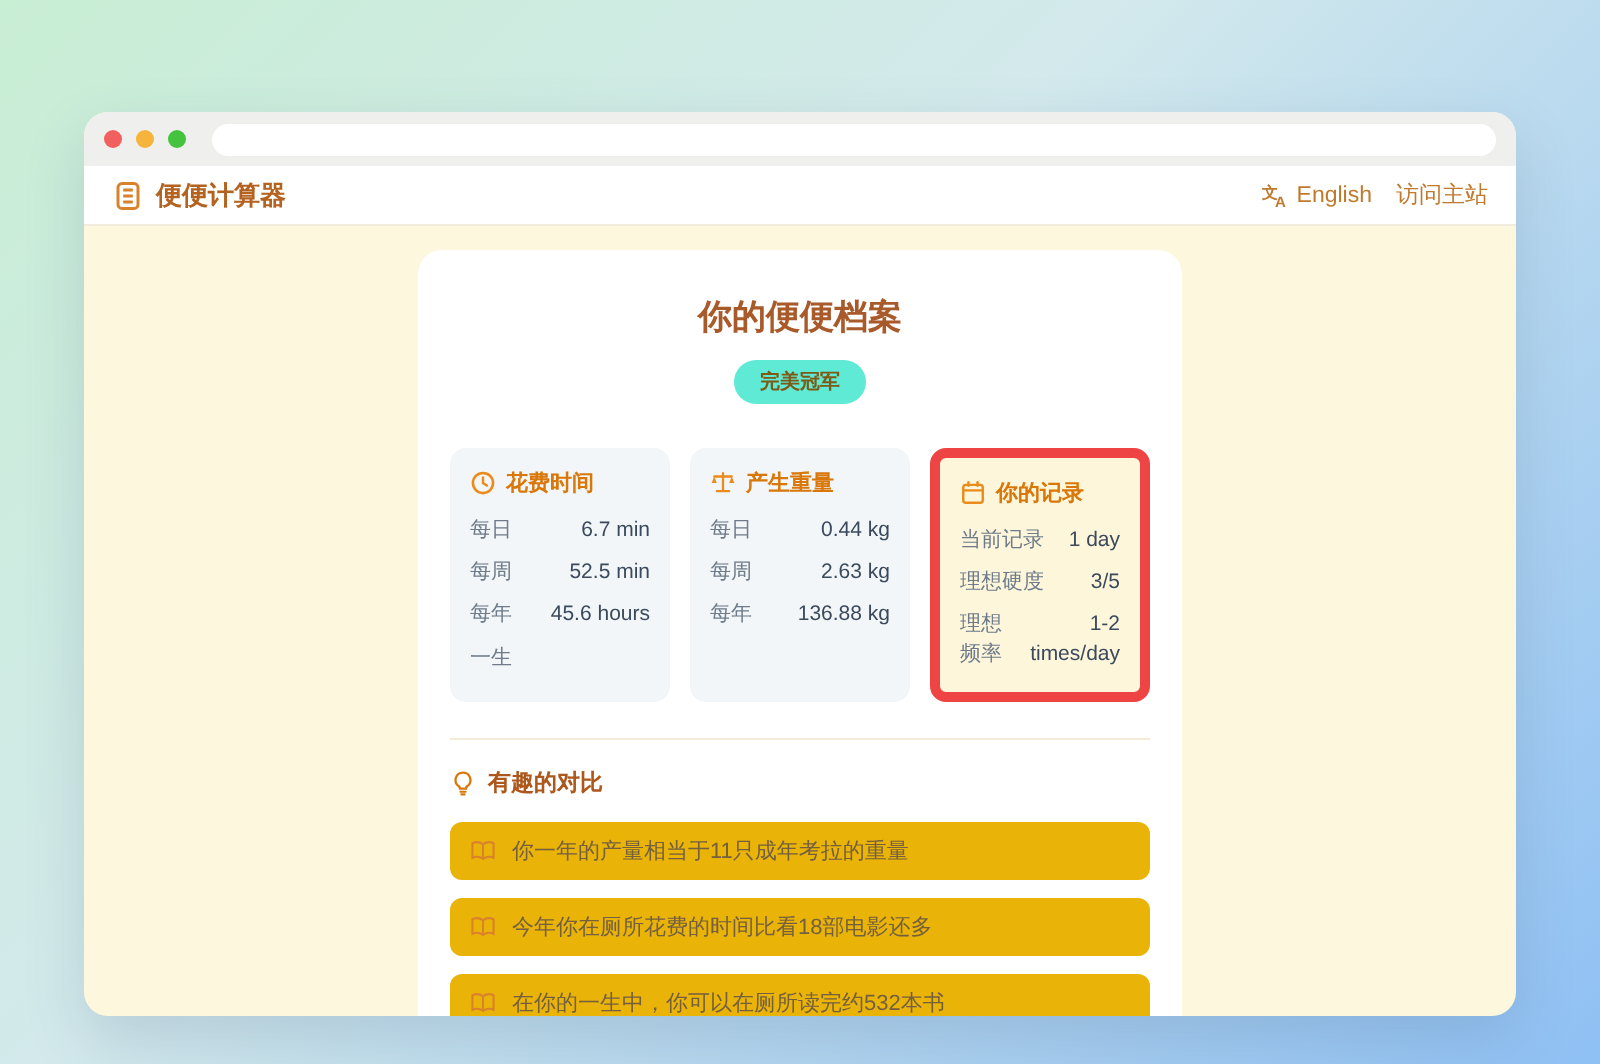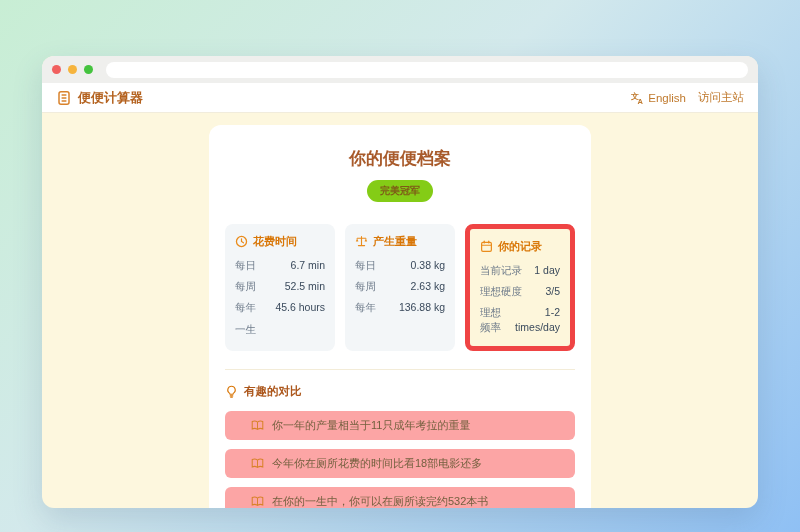--- a/index.html
+++ b/index.html
@@ -43,21 +43,21 @@
   }
   .card {
     width: 382px; margin-top: 12px; background: #ffffff;
     border-radius: 12px 12px 0 0; padding: 22px 16px 16px;
   }
   .card-title {
     text-align: center; font-size: 17px; font-weight: 700; color: #a85a2a;
   }
   .badge-wrap { text-align: center; margin-top: 10px; }
   .badge {
-    display: inline-block; background: #84cc16; color: #7e5a17;
+    display: inline-block; background: #5eead4; color: #7e5a17;
     font-size: 10px; font-weight: 700; padding: 4px 13px; border-radius: 999px;
   }
   .stats {
     display: grid; grid-template-columns: repeat(3, 1fr); gap: 10px; margin-top: 22px;
   }
   .panel { border-radius: 8px; padding: 10px 10px 12px; }
   .panel.gray { background: #f3f6f8; }
   .panel.cream { background: #fdf6db; border: 5px solid #ef4444; }
   .panel-head {
     display: flex; align-items: center; gap: 5px;
@@ -69,21 +69,21 @@
   }
   .stat-label { color: #6e7b8a; flex-shrink: 1; }
   .stat-value { color: #3a4a5c; font-weight: 500; text-align: right; }
   .divider { border: none; border-top: 1px solid #f3ecd8; margin: 18px 0 14px; }
   .fun-head {
     display: flex; align-items: center; gap: 6px;
     color: #ac571c; font-weight: 700; font-size: 11.5px; margin-bottom: 12px;
   }
   .fun-item {
     display: flex; align-items: center; gap: 8px;
-    background: #fca5a5; border-radius: 6px; padding: 7px 26px; margin-bottom: 9px;
+    background: #eab308; border-radius: 6px; padding: 7px 10px; margin-bottom: 9px;
     color: #74603f; font-size: 11px;
   }
   .icon { display: inline-flex; flex-shrink: 0; }
   svg { display: block; }
 </style>
 </head>
 <body>
 
 <div class="window">
 
@@ -163,21 +163,21 @@
               <svg width="13" height="13" viewBox="0 0 16 16">
                 <path d="M8 2 v11 M4.2 13 h7.6 M2.6 4 h10.8" fill="none" stroke="#ea8c1c" stroke-width="1.4" stroke-linecap="round"></path>
                 <path d="M2.6 4 L1 8 h3.2 Z" fill="#ea8c1c"></path>
                 <path d="M13.4 4 L11.8 8 h3.2 Z" fill="#ea8c1c"></path>
               </svg>
             </span>
             <span>产生重量</span>
           </div>
           <div class="stat-row">
             <span class="stat-label">每日</span>
-            <span class="stat-value">0.38 kg</span>
+            <span class="stat-value">0.44 kg</span>
           </div>
           <div class="stat-row">
             <span class="stat-label">每周</span>
             <span class="stat-value">2.63 kg</span>
           </div>
           <div class="stat-row">
             <span class="stat-label">每年</span>
             <span class="stat-value">136.88 kg</span>
           </div>
         </div>

